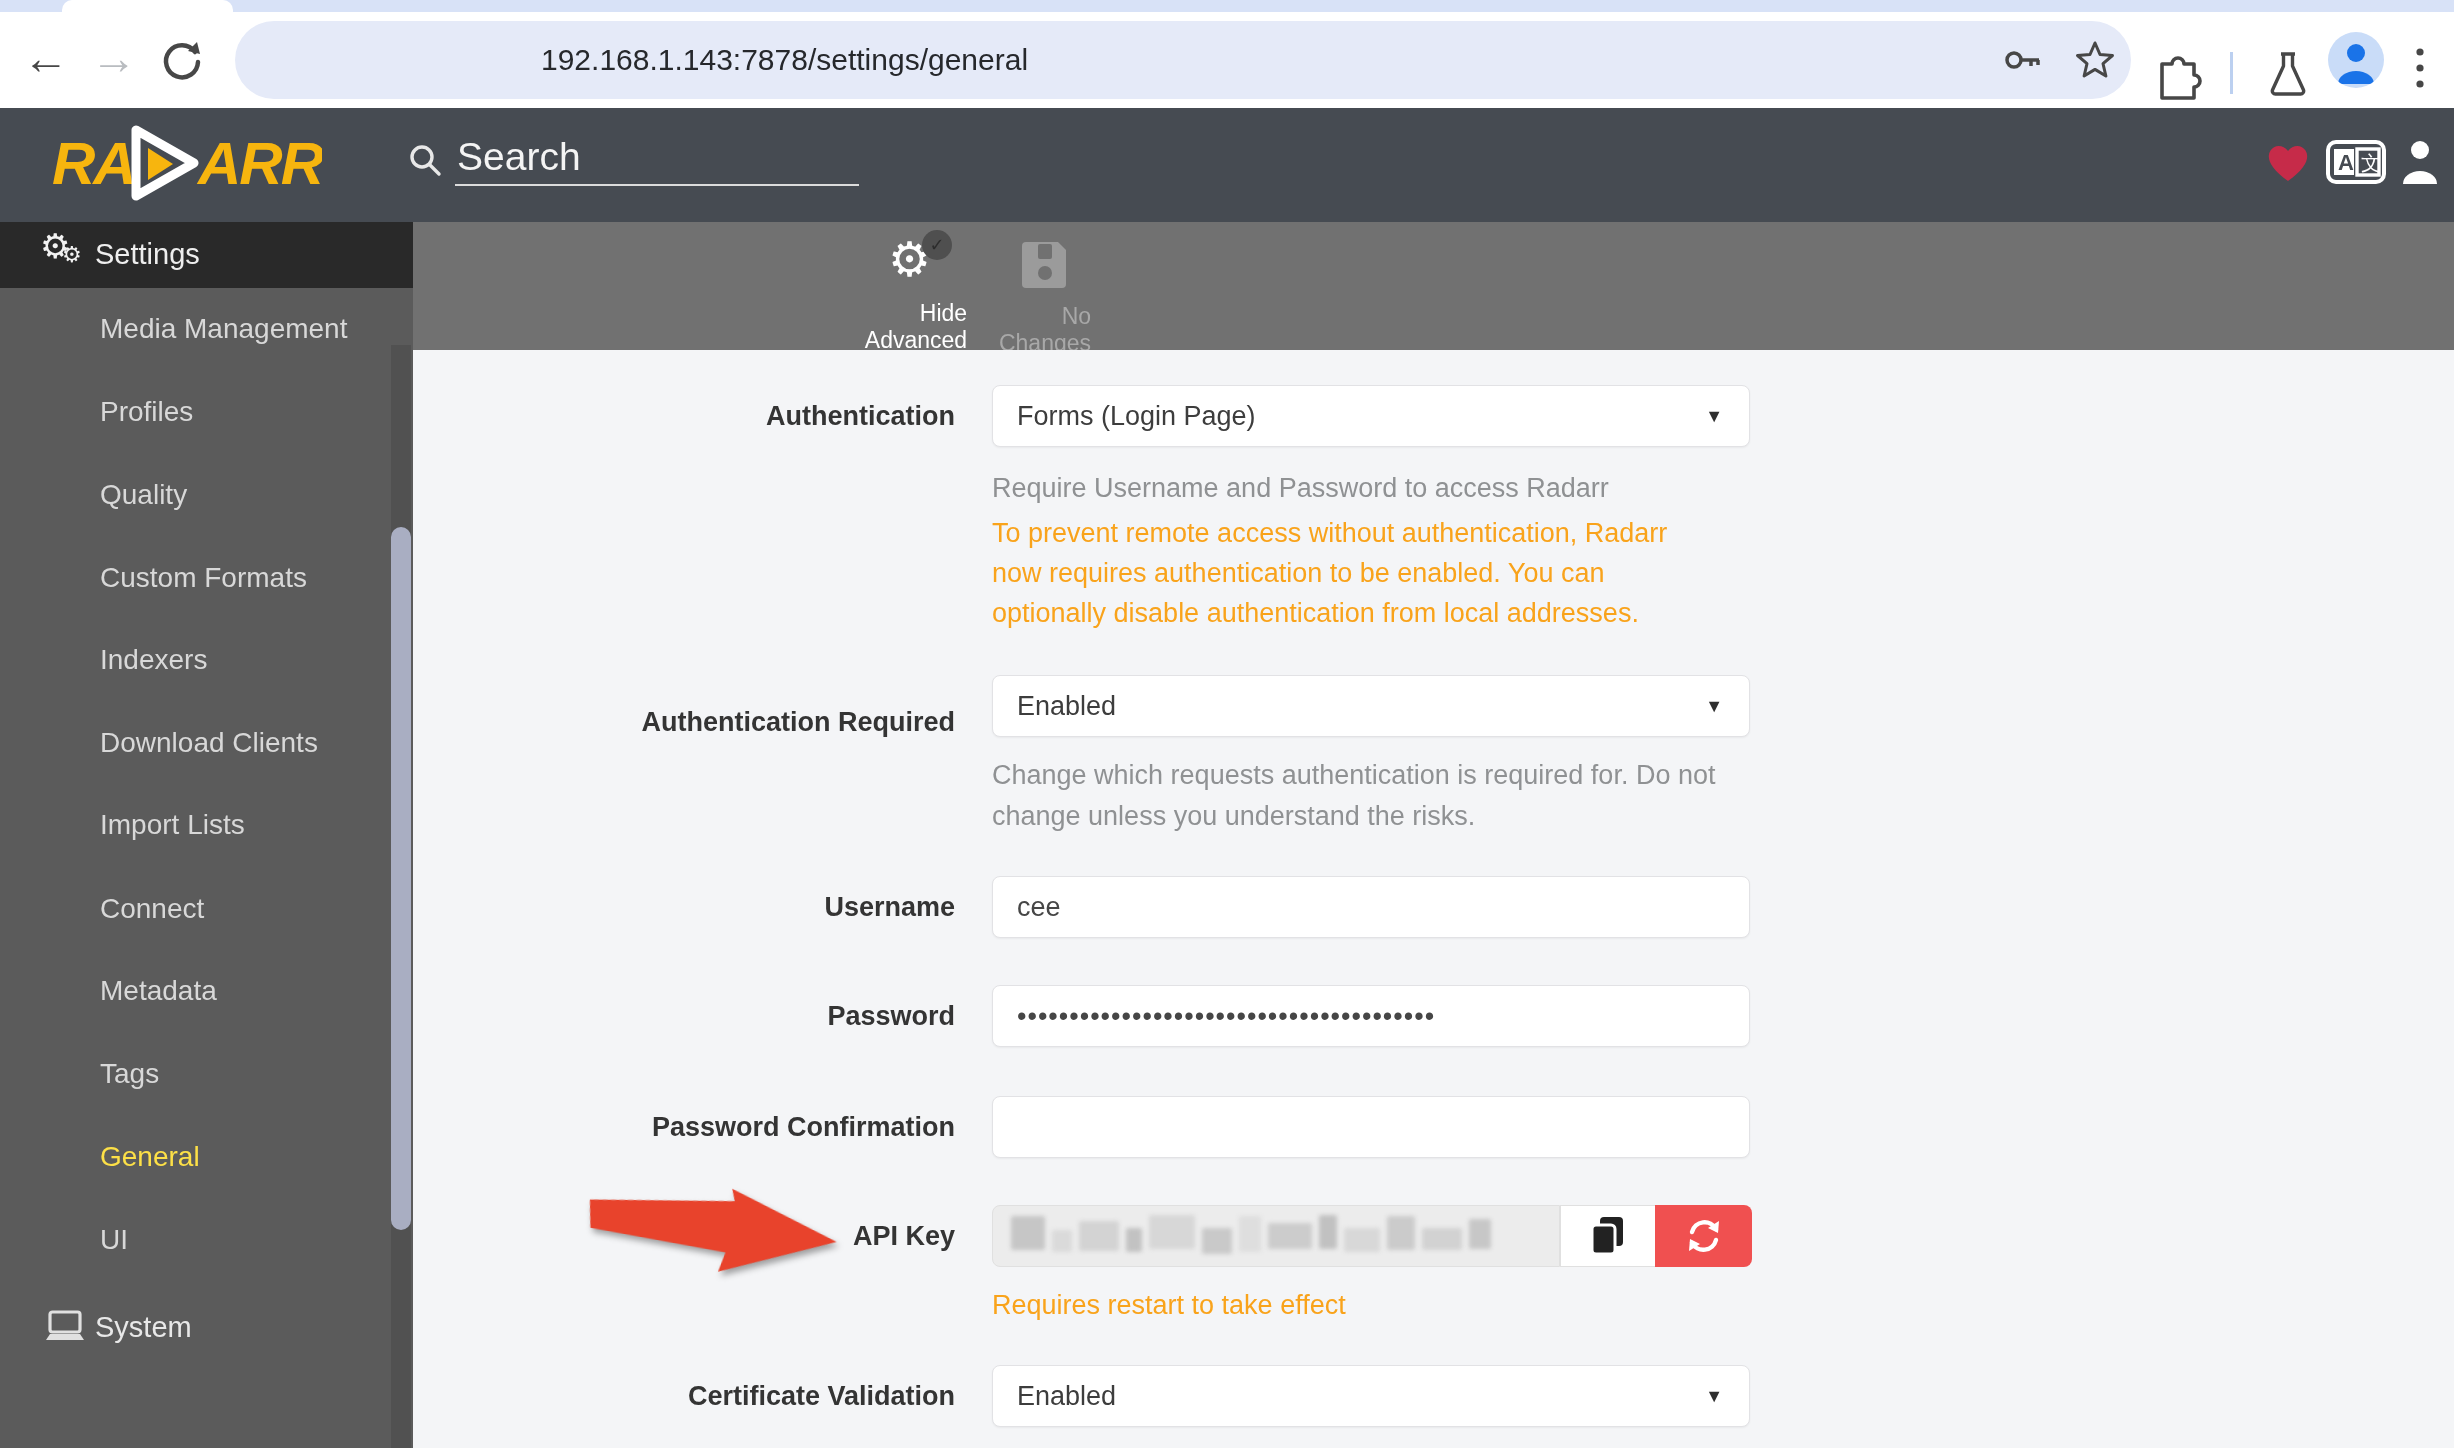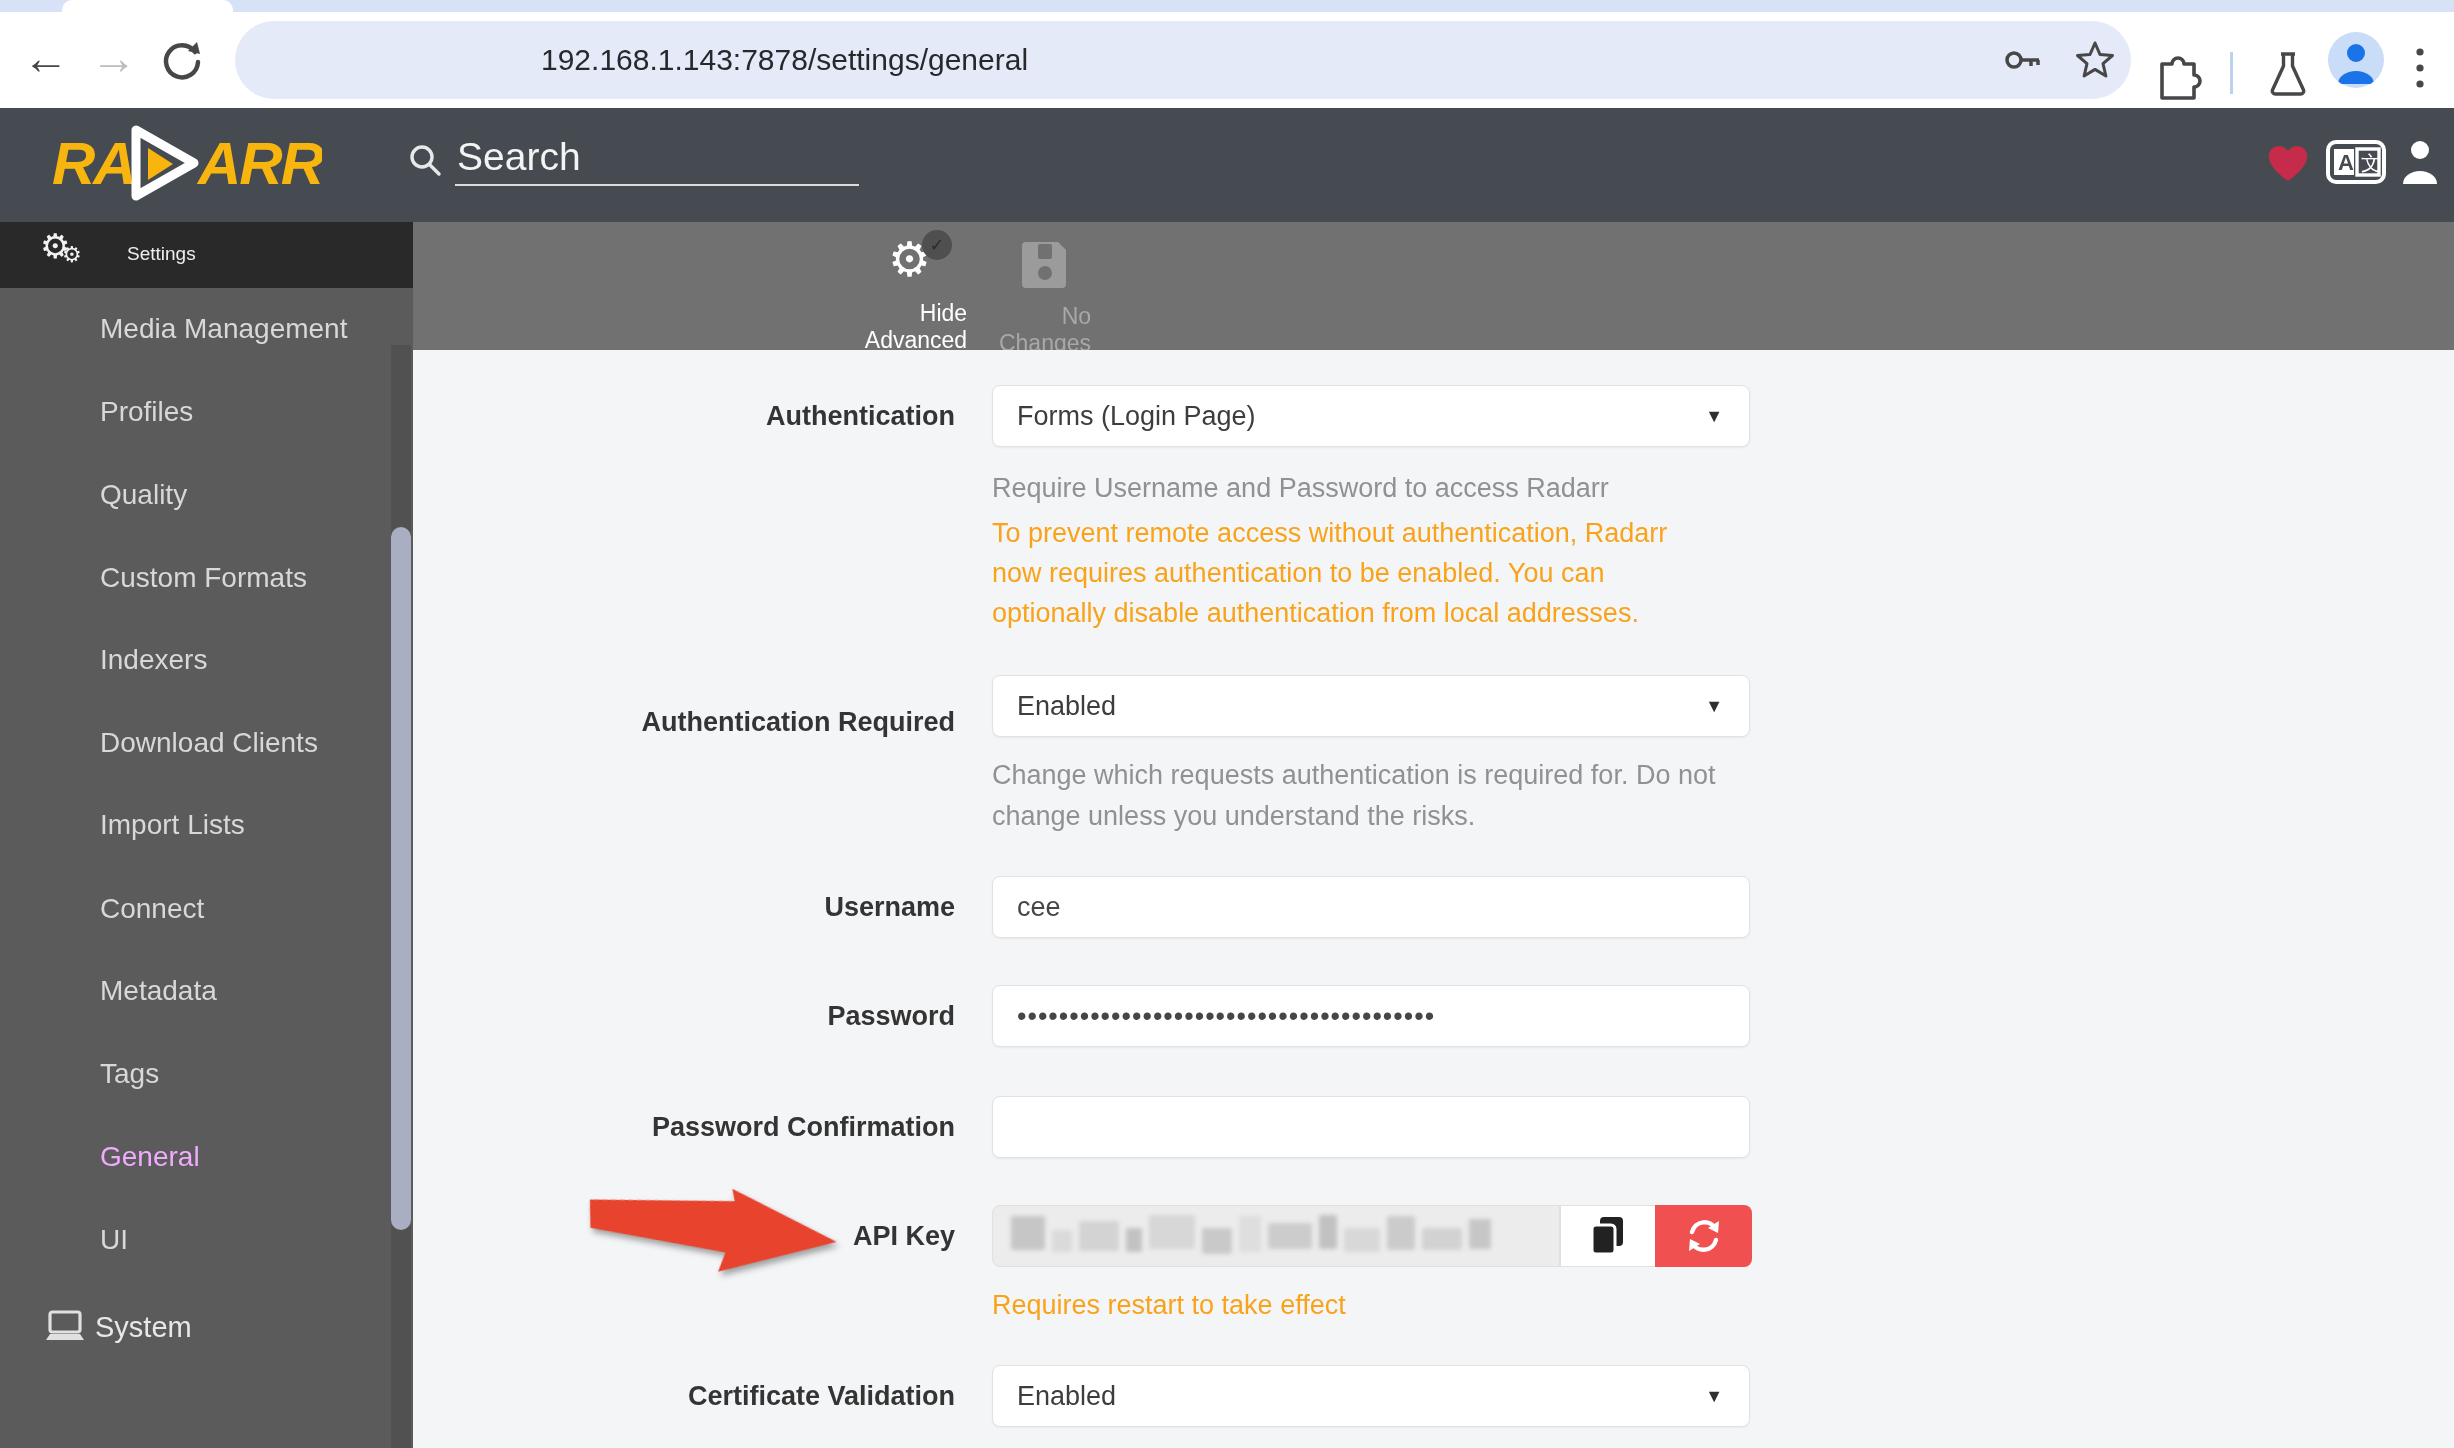--- a/index.html
+++ b/index.html
@@ -36,26 +36,26 @@
                 border-bottom:2px solid #dcdcdc;color:#fff;font-size:39px;font-family:inherit;}
   .search-input::placeholder{color:#f4f4f4;opacity:1;}
   .hdr-ic{position:absolute;top:28px;}
   .heart{left:2262px;}
   .translate{left:2326px;}
   .huser{left:2398px;}
 
   
   .sidebar{position:absolute;left:0;top:222px;width:413px;height:1226px;background:#5b5b5b;}
   .settings-row{position:absolute;left:0;top:0;width:413px;height:66px;background:#292929;color:#eeeeee;cursor:pointer;}
-  .settings-row .txt{position:absolute;left:95px;top:0;height:86px;line-height:64px;font-size:19px;margin-left:32px;}
+  .settings-row .txt{position:absolute;left:95px;top:0;height:86px;line-height:64px;font-size:29px;}
   .gears{position:absolute;left:40px;top:4px;color:#f2f2f2;}
   .gears .g1{font-size:34px;}
   .gears .g2{font-size:22px;position:absolute;left:22px;top:16px;}
   .side-item{position:absolute;left:100px;transform:translateY(-50%);font-size:28px;color:#d8d8d8;white-space:nowrap;cursor:pointer;}
-  .side-item.active{color:#f0abfc;}
+  .side-item.active{color:#fde047;}
   .system-row{position:absolute;left:0;top:1072px;width:413px;height:70px;color:#e8e8e8;cursor:pointer;}
   .system-row .txt{position:absolute;left:95px;top:0;height:70px;line-height:66px;font-size:29px;}
   .system-row svg{position:absolute;left:44px;top:16px;}
   .side-scroll{position:absolute;left:391px;top:123px;width:20px;height:1103px;background:#515151;}
   .side-thumb{position:absolute;left:0;top:182px;width:20px;height:703px;border-radius:10px;background:#a9aec2;cursor:pointer;}
 
   
   .rtoolbar{position:absolute;left:413px;top:222px;width:2041px;height:128px;background:#717171;}
   .tbtn{position:absolute;top:10px;display:flex;flex-direction:column;align-items:center;cursor:pointer;}
   .tbtn .lines{font-size:23px;line-height:27px;text-align:right;margin-top:12px;}

